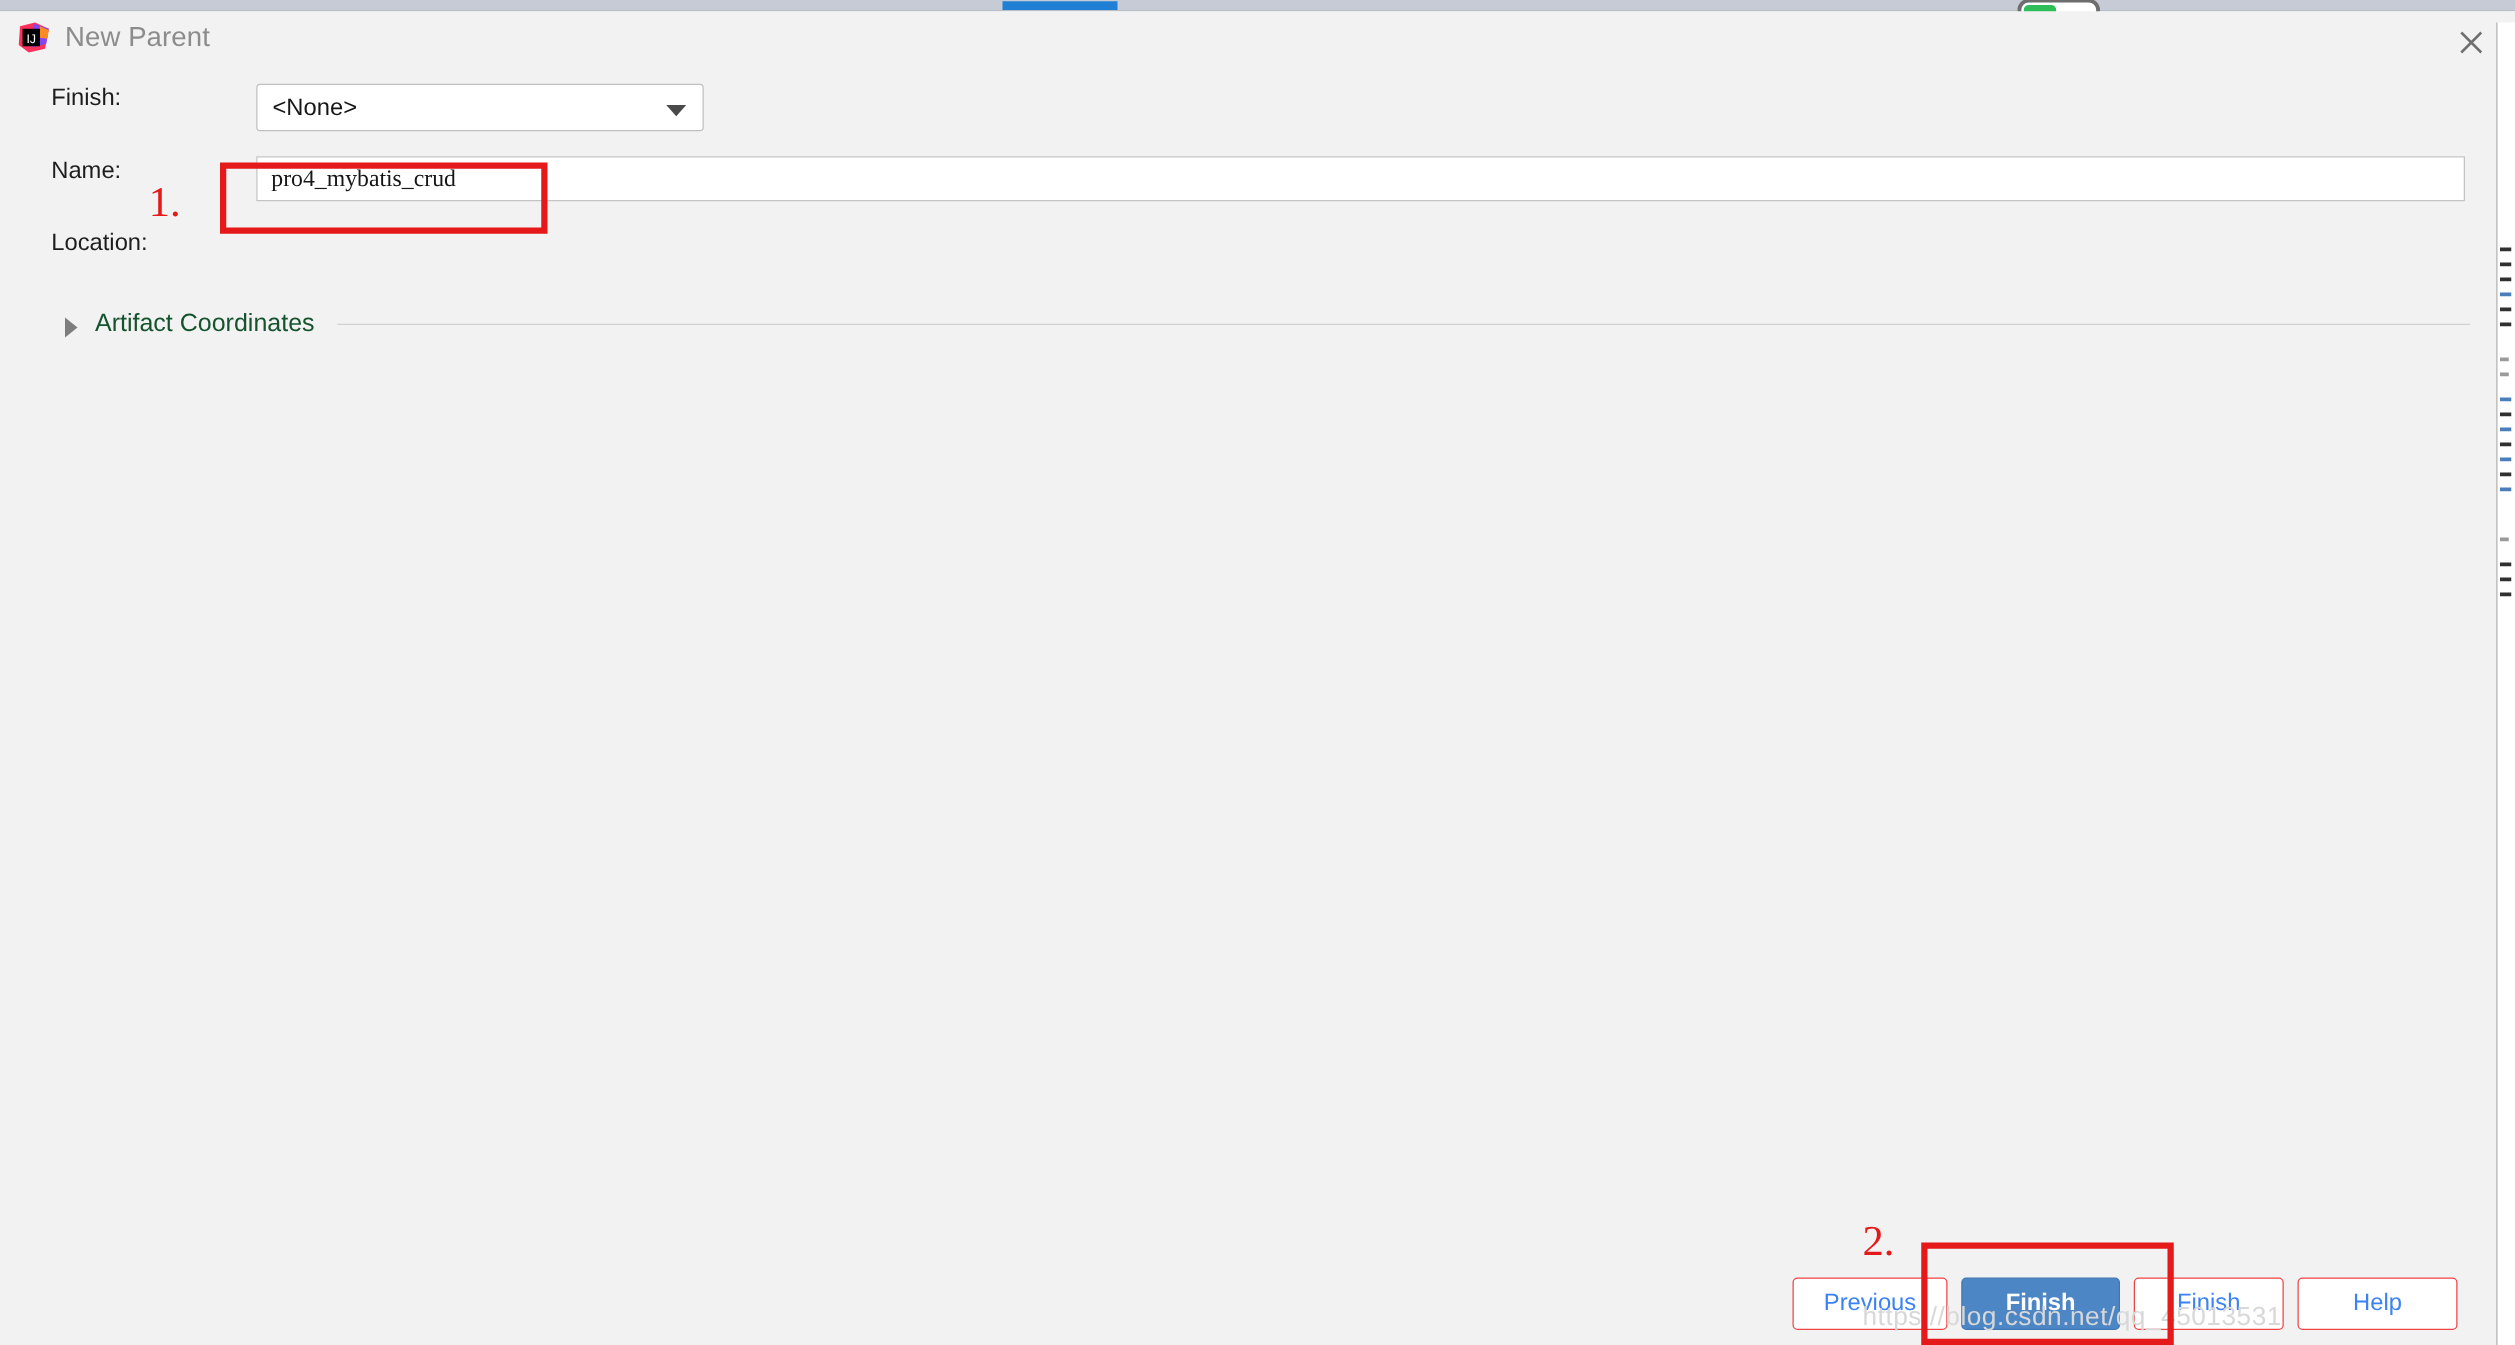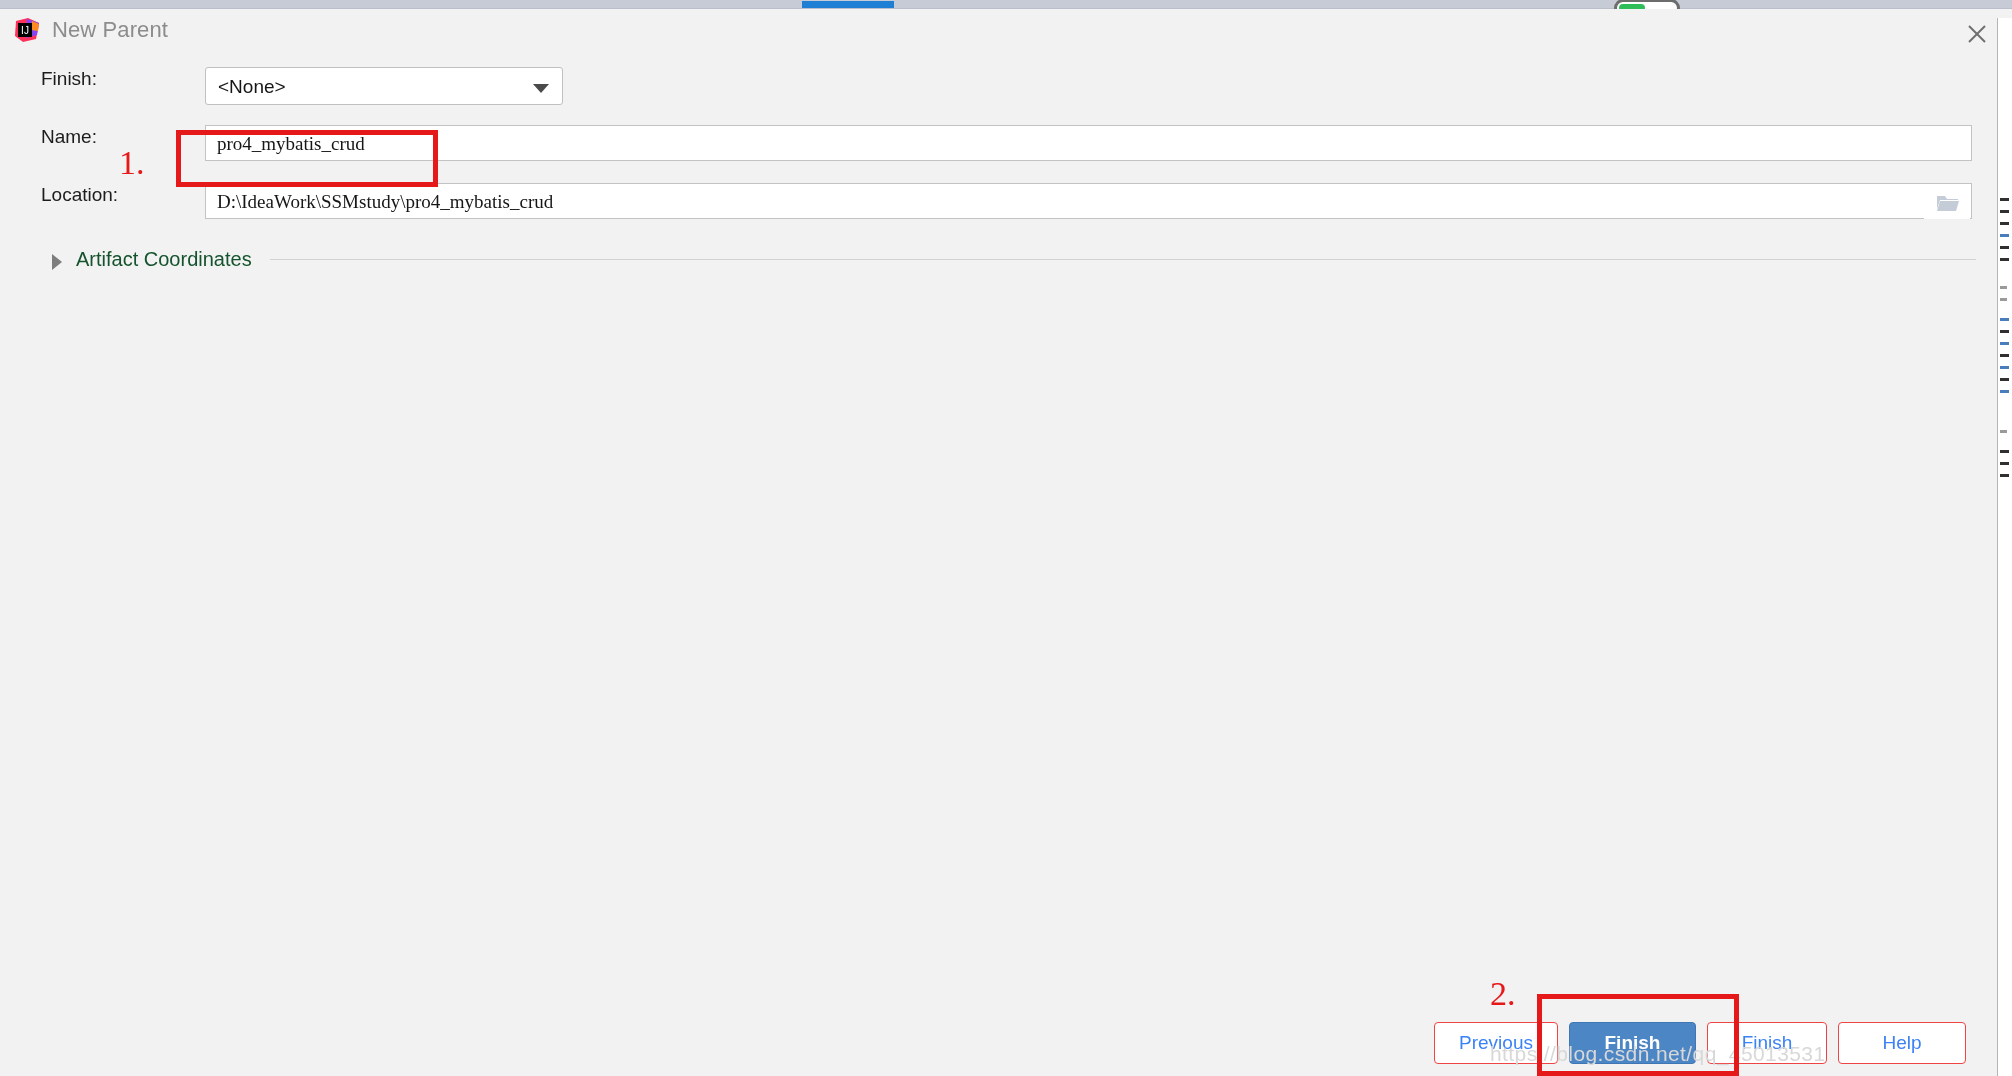--- a/index.html
+++ b/index.html
@@ -356,29 +356,20 @@
 
       <div class="row row-name">
         <div class="row-label">Name:</div>
         <div class="text-input" id="name-input">
           <div class="val">pro4_mybatis_crud</div>
         </div>
       </div>
 
       <div class="row row-location">
         <div class="row-label">Location:</div>
-        <div class="text-input" id="location-input">
-          <div class="val">D:\IdeaWork\SSMstudy\pro4_mybatis_crud</div>
-          <div class="browse-btn">
-            <svg width="24" height="20" viewBox="0 0 24 20">
-              <path d="M1 3 h8 l2 3 h11 v1 H4 L1 16 Z" fill="#c4ccd8"></path>
-              <path d="M4 8 H23 L20 18 H1 Z" fill="#c4ccd8"></path>
-            </svg>
-          </div>
-        </div>
       </div>
 
       <div class="row row-artifact">
         <div class="disclosure"></div>
         <div class="artifact-label">Artifact Coordinates</div>
         <div class="artifact-rule"></div>
       </div>
 
     </div>
 

